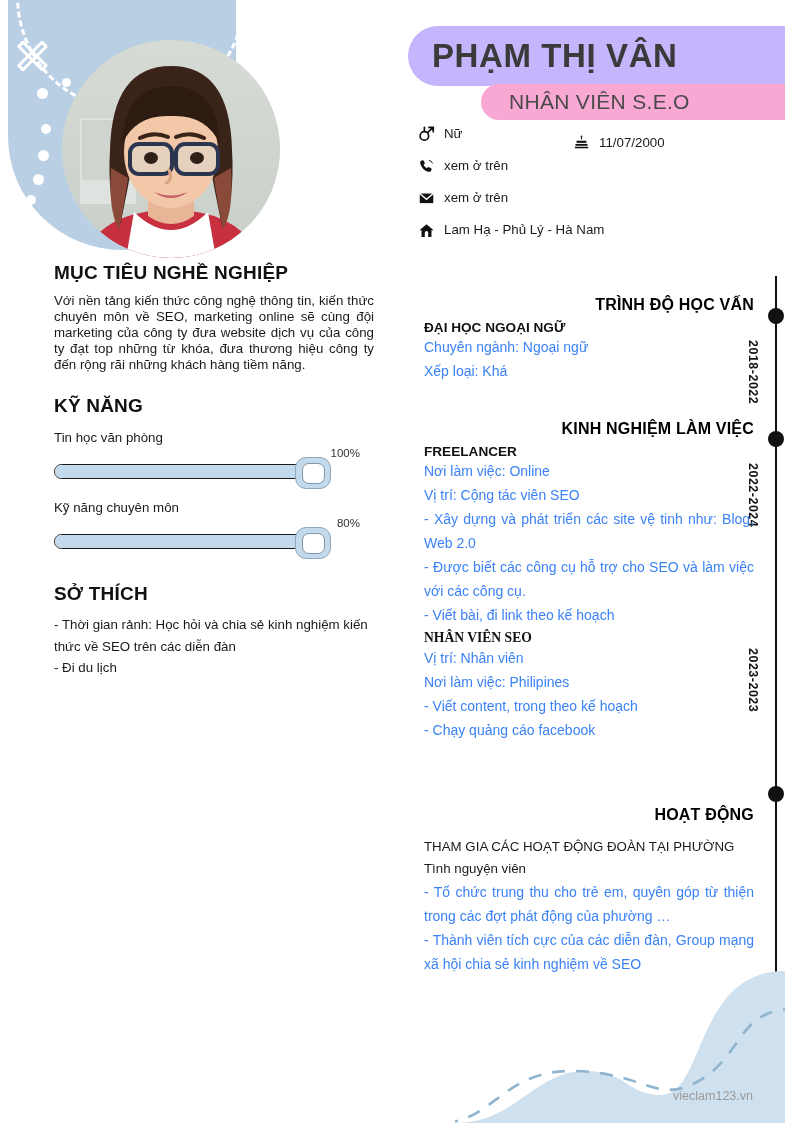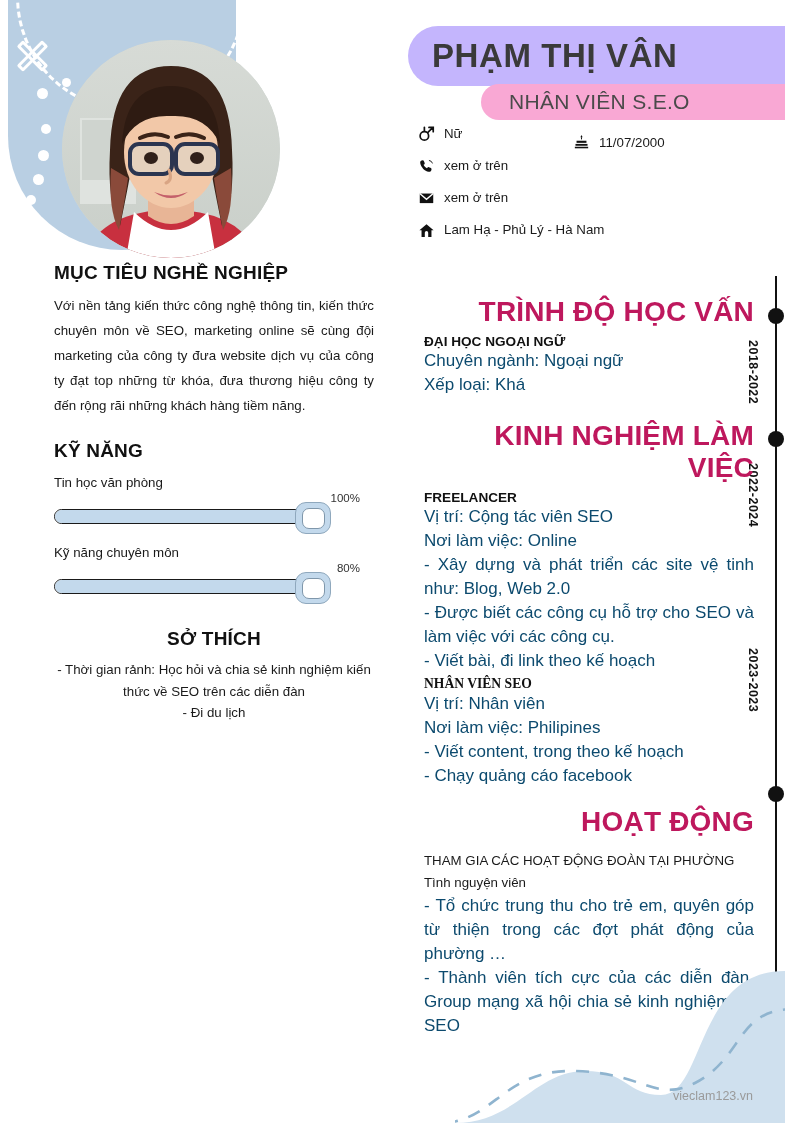--- a/index.html
+++ b/index.html
@@ -46,21 +46,21 @@
   }
   .photo-wrap svg { display: block; width: 218px; height: 218px; }
 
   
   .left-col { position: absolute; left: 54px; top: 262px; width: 320px; }
   .sec-title {
     font-size: 19px; font-weight: bold; letter-spacing: .2px;
     color: #111; margin-bottom: 9px;
   }
   .objective-text {
-    font-size: 13.3px; line-height: 25px; text-align: justify; color: #1a1a1a;
+    font-size: 13.3px; line-height: 16px; text-align: justify; color: #1a1a1a;
   }
   .blk { margin-top: 22px; }
   .skill { margin-top: 13px; position: relative; }
   .skill-label { font-size: 13.3px; color: #1a1a1a; }
   .skill-pct {
     position: absolute; right: 14px; top: 17px;
     font-size: 11.5px; color: #333;
   }
   .bar-row { position: relative; height: 30px; margin-top: 12px; }
   .bar-track {
@@ -117,25 +117,25 @@
     border-radius: 50%; background: #111;
   }
   .tl-date {
     position: absolute; left: 760px; font-size: 12.5px; font-weight: bold;
     color: #111; letter-spacing: .5px; white-space: nowrap;
     transform-origin: left top; transform: rotate(90deg);
   }
 
   .right-col { position: absolute; left: 424px; width: 330px; }
   .r-sec-title {
-    font-size: 28px; font-weight: bold; color: #be185d;
+    font-size: 16px; font-weight: bold; color: #000000;
     text-align: right; letter-spacing: .2px;
   }
   .entry-title { font-size: 13.6px; font-weight: bold; color: #111; margin-top: 6px; }
-  .entry-line { font-size: 17px; line-height: 24px; color: #0c4a6e; }
+  .entry-line { font-size: 14px; line-height: 24px; color: #3b82f6; }
   .entry-line.just { text-align: justify; }
   .act-head { font-size: 13.3px; line-height: 22px; color: #1a1a1a; }
 
   
   .deco-br { position: absolute; right: 0; bottom: 0; width: 330px; height: 180px; }
   .watermark {
     position: absolute; right: 32px; bottom: 20px;
     font-size: 12.5px; color: #9a9a9a;
   }
 </style>
@@ -286,21 +286,21 @@
         <div class="skill-pct">80%</div>
         <div class="bar-row">
           <div class="bar-track">
             <div class="bar-fill" style="width:100%"></div>
           </div>
           <div class="knob" style="left:241px"></div>
         </div>
       </div>
     </div>
 
-    <div class="blk" style="margin-top:26px;text-align:center;">
+    <div class="blk" style="margin-top:26px;">
       <div class="sec-title">SỞ THÍCH</div>
       <div class="hobby-text">- Thời gian rảnh: Học hỏi và chia sẻ kinh nghiệm kiến thức về SEO trên các diễn đàn</div>
       <div class="hobby-text">- Đi du lịch</div>
     </div>
   </div>
 
   <div class="tl-line"></div>
   <div class="tl-dot" style="top:308px"></div>
   <div class="tl-dot" style="top:431px"></div>
   <div class="tl-dot" style="top:786px"></div>
@@ -314,22 +314,22 @@
     <div class="entry-title">ĐẠI HỌC NGOẠI NGỮ</div>
     <div class="entry-line">Chuyên ngành: Ngoại ngữ</div>
     <div class="entry-line">Xếp loại: Khá</div>
   </div>
 
   <div class="right-col" style="top:420px;">
     <div class="r-sec-title">KINH NGHIỆM LÀM VIỆC</div>
 
     <div>
       <div class="entry-title">FREELANCER</div>
+      <div class="entry-line">Nơi làm việc: Online</div>
       <div class="entry-line">Vị trí: Cộng tác viên SEO</div>
-      <div class="entry-line">Nơi làm việc: Online</div>
       <div class="entry-line just">- Xây dựng và phát triển các site vệ tinh như: Blog, Web 2.0</div>
       <div class="entry-line just">- Được biết các công cụ hỗ trợ cho SEO và làm việc với các công cụ.</div>
       <div class="entry-line">- Viết bài, đi link theo kế hoạch</div>
     </div>
 
     <div>
       <div class="entry-title" style="margin-top:3px;font-family:Liberation Serif, serif;">NHÂN VIÊN SEO</div>
       <div class="entry-line">Vị trí: Nhân viên</div>
       <div class="entry-line">Nơi làm việc: Philipines</div>
       <div class="entry-line">- Viết content, trong theo kế hoạch</div>

